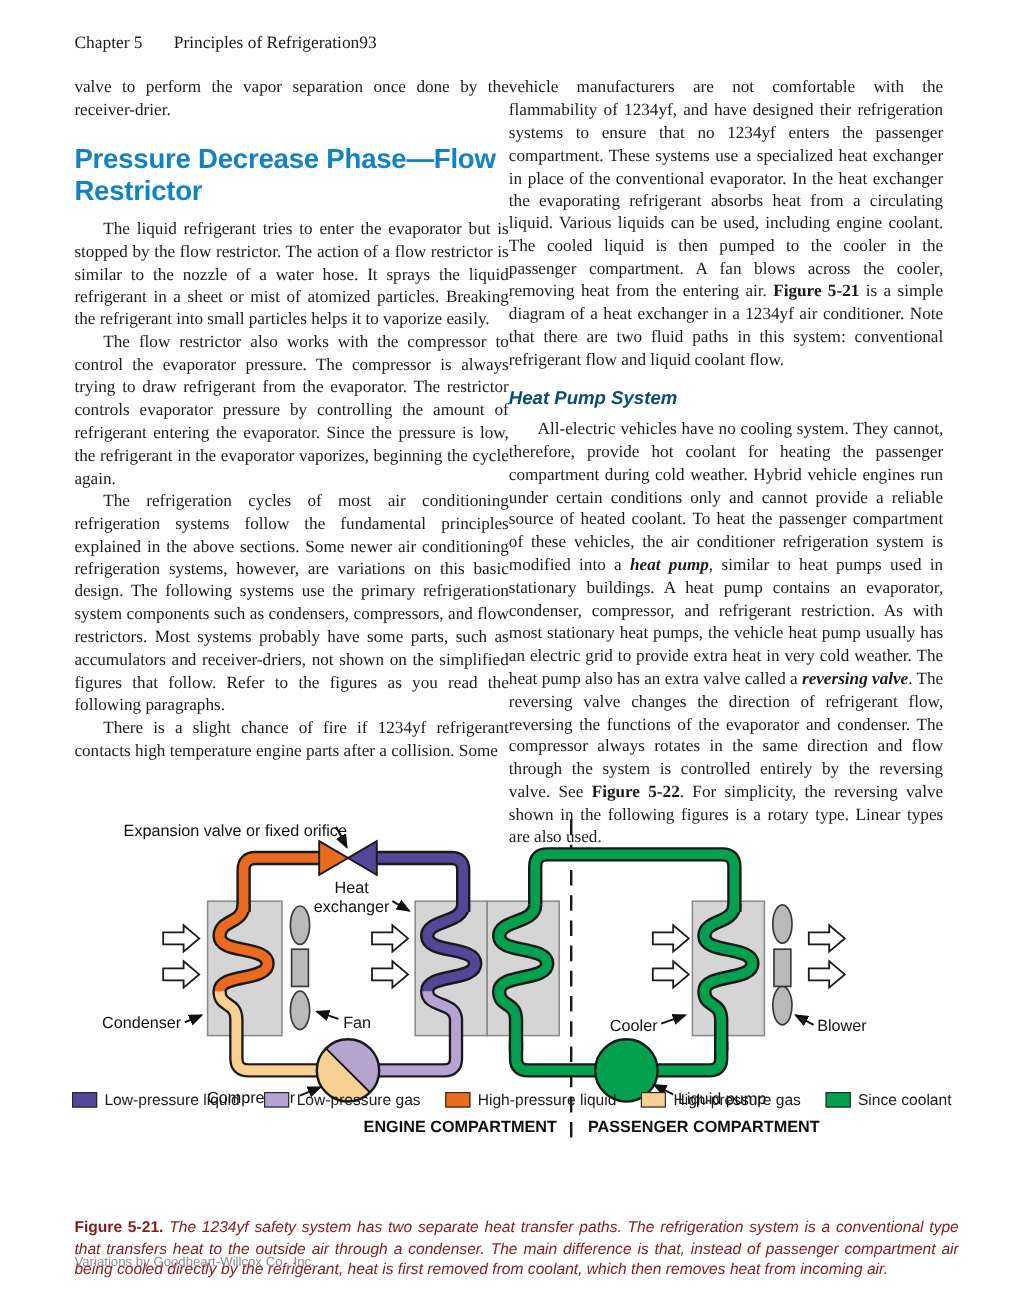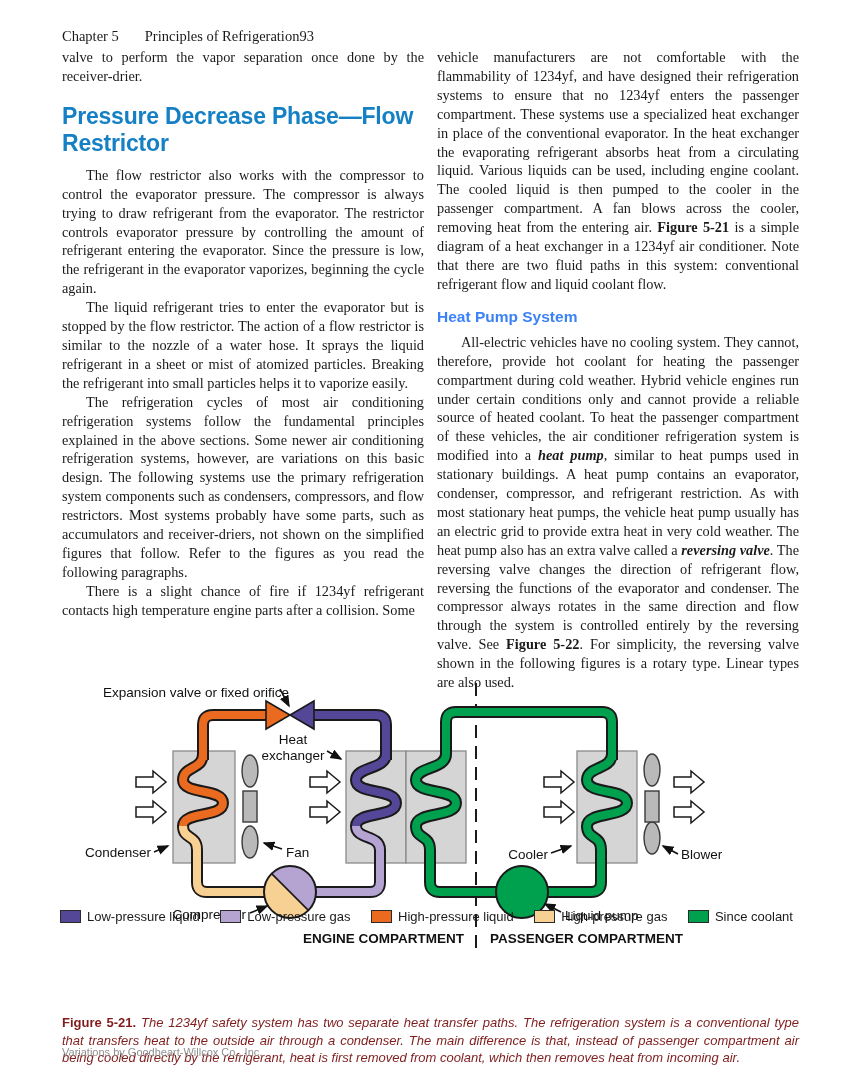--- a/index.html
+++ b/index.html
@@ -1,24 +1,24 @@
 <!DOCTYPE html>
 <html><head>
 <meta charset="utf-8">
 <style>
   html,body{margin:0;padding:0;background:#ffffff;}
   body{width:849px;height:1087px;position:relative;font-family:"Liberation Serif","DejaVu Serif",serif;color:#1a1a1a;overflow:hidden;}
   .pagehead{position:absolute;top:28px;left:62px;width:737px;display:flex;justify-content:flex-start;font-size:14.5px;}
   .pagehead .title{margin-left:26px;}
-  .cols{position:absolute;top:48px;left:62px;width:737px;display:flex;gap:13px;}
+  .cols{position:absolute;top:64px;left:62px;width:737px;display:flex;}
   .col{width:362px;}
   p.body{margin:0;font-size:14.3px;line-height:18.9px;text-align:justify;}
   p.body.indent{text-indent:24px;}
   h1.sec{font-family:"Liberation Sans","DejaVu Sans",sans-serif;font-weight:bold;font-size:23px;color:#1580c4;margin:17px 0 9px 0;letter-spacing:-0.2px;}
-  h2.sub{font-family:"Liberation Sans","DejaVu Sans",sans-serif;font-weight:bold;font-size:15.5px;color:#3b82f6;margin:14px 0 7px 0;}
+  h2.sub{font-family:"Liberation Sans","DejaVu Sans",sans-serif;font-weight:bold;font-style:italic;font-size:15.5px;color:#0c4a6e;margin:14px 0 7px 0;}
   .diagram{position:absolute;top:680px;left:40px;}
   .legend{position:absolute;top:909px;left:60px;width:733px;display:flex;justify-content:space-between;font-family:"Liberation Sans","DejaVu Sans",sans-serif;font-size:13px;align-items:center;}
   .legend-item{display:flex;align-items:center;gap:6px;}
   .swatch{display:inline-block;width:21px;height:13px;border:1.5px solid #2a2a2a;box-sizing:border-box;}
   .caption{position:absolute;top:1014px;left:62px;width:737px;margin:0;font-family:"Liberation Sans","DejaVu Sans",sans-serif;font-size:13px;line-height:17.5px;color:#7f1d1d;text-align:justify;}
   .caption .cap-bold{font-weight:bold;font-style:normal;}
   .caption .cap-text{font-style:italic;}
   .copyright{position:absolute;top:1046px;left:62px;margin:0;font-family:"Liberation Sans","DejaVu Sans",sans-serif;font-size:11px;color:#8f8f8f;}
   svg text{font-family:"Liberation Sans","DejaVu Sans",sans-serif;font-size:13.5px;fill:#111;}
   svg text.comp{font-weight:bold;font-size:13.5px;}
@@ -31,22 +31,22 @@
 
 <div class="pagehead">
   <span><span>Chapter 5</span><span class="title">Principles of Refrigeration</span></span>
   <span>93</span>
 </div>
 
 <div class="cols">
   <div class="col">
     <p class="body">valve to perform the vapor separation once done by the receiver-drier.</p>
     <h1 class="sec">Pressure Decrease Phase—Flow Restrictor</h1>
+    <p class="body indent">The liquid refrigerant tries to enter the evaporator but is stopped by the flow restrictor. The action of a flow restrictor is similar to the nozzle of a water hose. It sprays the liquid refrigerant in a sheet or mist of atomized particles. Breaking the refrigerant into small particles helps it to vaporize easily.</p>
     <p class="body indent">The flow restrictor also works with the compressor to control the evaporator pressure. The compressor is always trying to draw refrigerant from the evaporator. The restrictor controls evaporator pressure by controlling the amount of refrigerant entering the evaporator. Since the pressure is low, the refrigerant in the evaporator vaporizes, beginning the cycle again.</p>
-    <p class="body indent">The liquid refrigerant tries to enter the evaporator but is stopped by the flow restrictor. The action of a flow restrictor is similar to the nozzle of a water hose. It sprays the liquid refrigerant in a sheet or mist of atomized particles. Breaking the refrigerant into small particles helps it to vaporize easily.</p>
     <p class="body indent">The refrigeration cycles of most air conditioning refrigeration systems follow the fundamental principles explained in the above sections. Some newer air conditioning refrigeration systems, however, are variations on this basic design. The following systems use the primary refrigeration system components such as condensers, compressors, and flow restrictors. Most systems probably have some parts, such as accumulators and receiver-driers, not shown on the simplified figures that follow. Refer to the figures as you read the following paragraphs.</p>
     <p class="body indent">There is a slight chance of fire if 1234yf refrigerant contacts high temperature engine parts after a collision. Some</p>
   </div>
   <div class="col">
     <p class="body">vehicle manufacturers are not comfortable with the flammability of 1234yf, and have designed their refrigeration systems to ensure that no 1234yf enters the passenger compartment. These systems use a specialized heat exchanger in place of the conventional evaporator. In the heat exchanger the evaporating refrigerant absorbs heat from a circulating liquid. Various liquids can be used, including engine coolant. The cooled liquid is then pumped to the cooler in the passenger compartment. A fan blows across the cooler, removing heat from the entering air. <b>Figure 5-21</b> is a simple diagram of a heat exchanger in a 1234yf air conditioner. Note that there are two fluid paths in this system: conventional refrigerant flow and liquid coolant flow.</p>
     <h2 class="sub">Heat Pump System</h2>
     <p class="body indent">All-electric vehicles have no cooling system. They cannot, therefore, provide hot coolant for heating the passenger compartment during cold weather. Hybrid vehicle engines run under certain conditions only and cannot provide a reliable source of heated coolant. To heat the passenger compartment of these vehicles, the air conditioner refrigeration system is modified into a <b><i>heat pump</i></b>, similar to heat pumps used in stationary buildings. A heat pump contains an evaporator, condenser, compressor, and refrigerant restriction. As with most stationary heat pumps, the vehicle heat pump usually has an electric grid to provide extra heat in very cold weather. The heat pump also has an extra valve called a <b><i>reversing valve</i></b>. The reversing valve changes the direction of refrigerant flow, reversing the functions of the evaporator and condenser. The compressor always rotates in the same direction and flow through the system is controlled entirely by the reversing valve. See <b>Figure 5-22</b>. For simplicity, the reversing valve shown in the following figures is a rotary type. Linear types are also used.</p>
   </div>
 </div>
 

